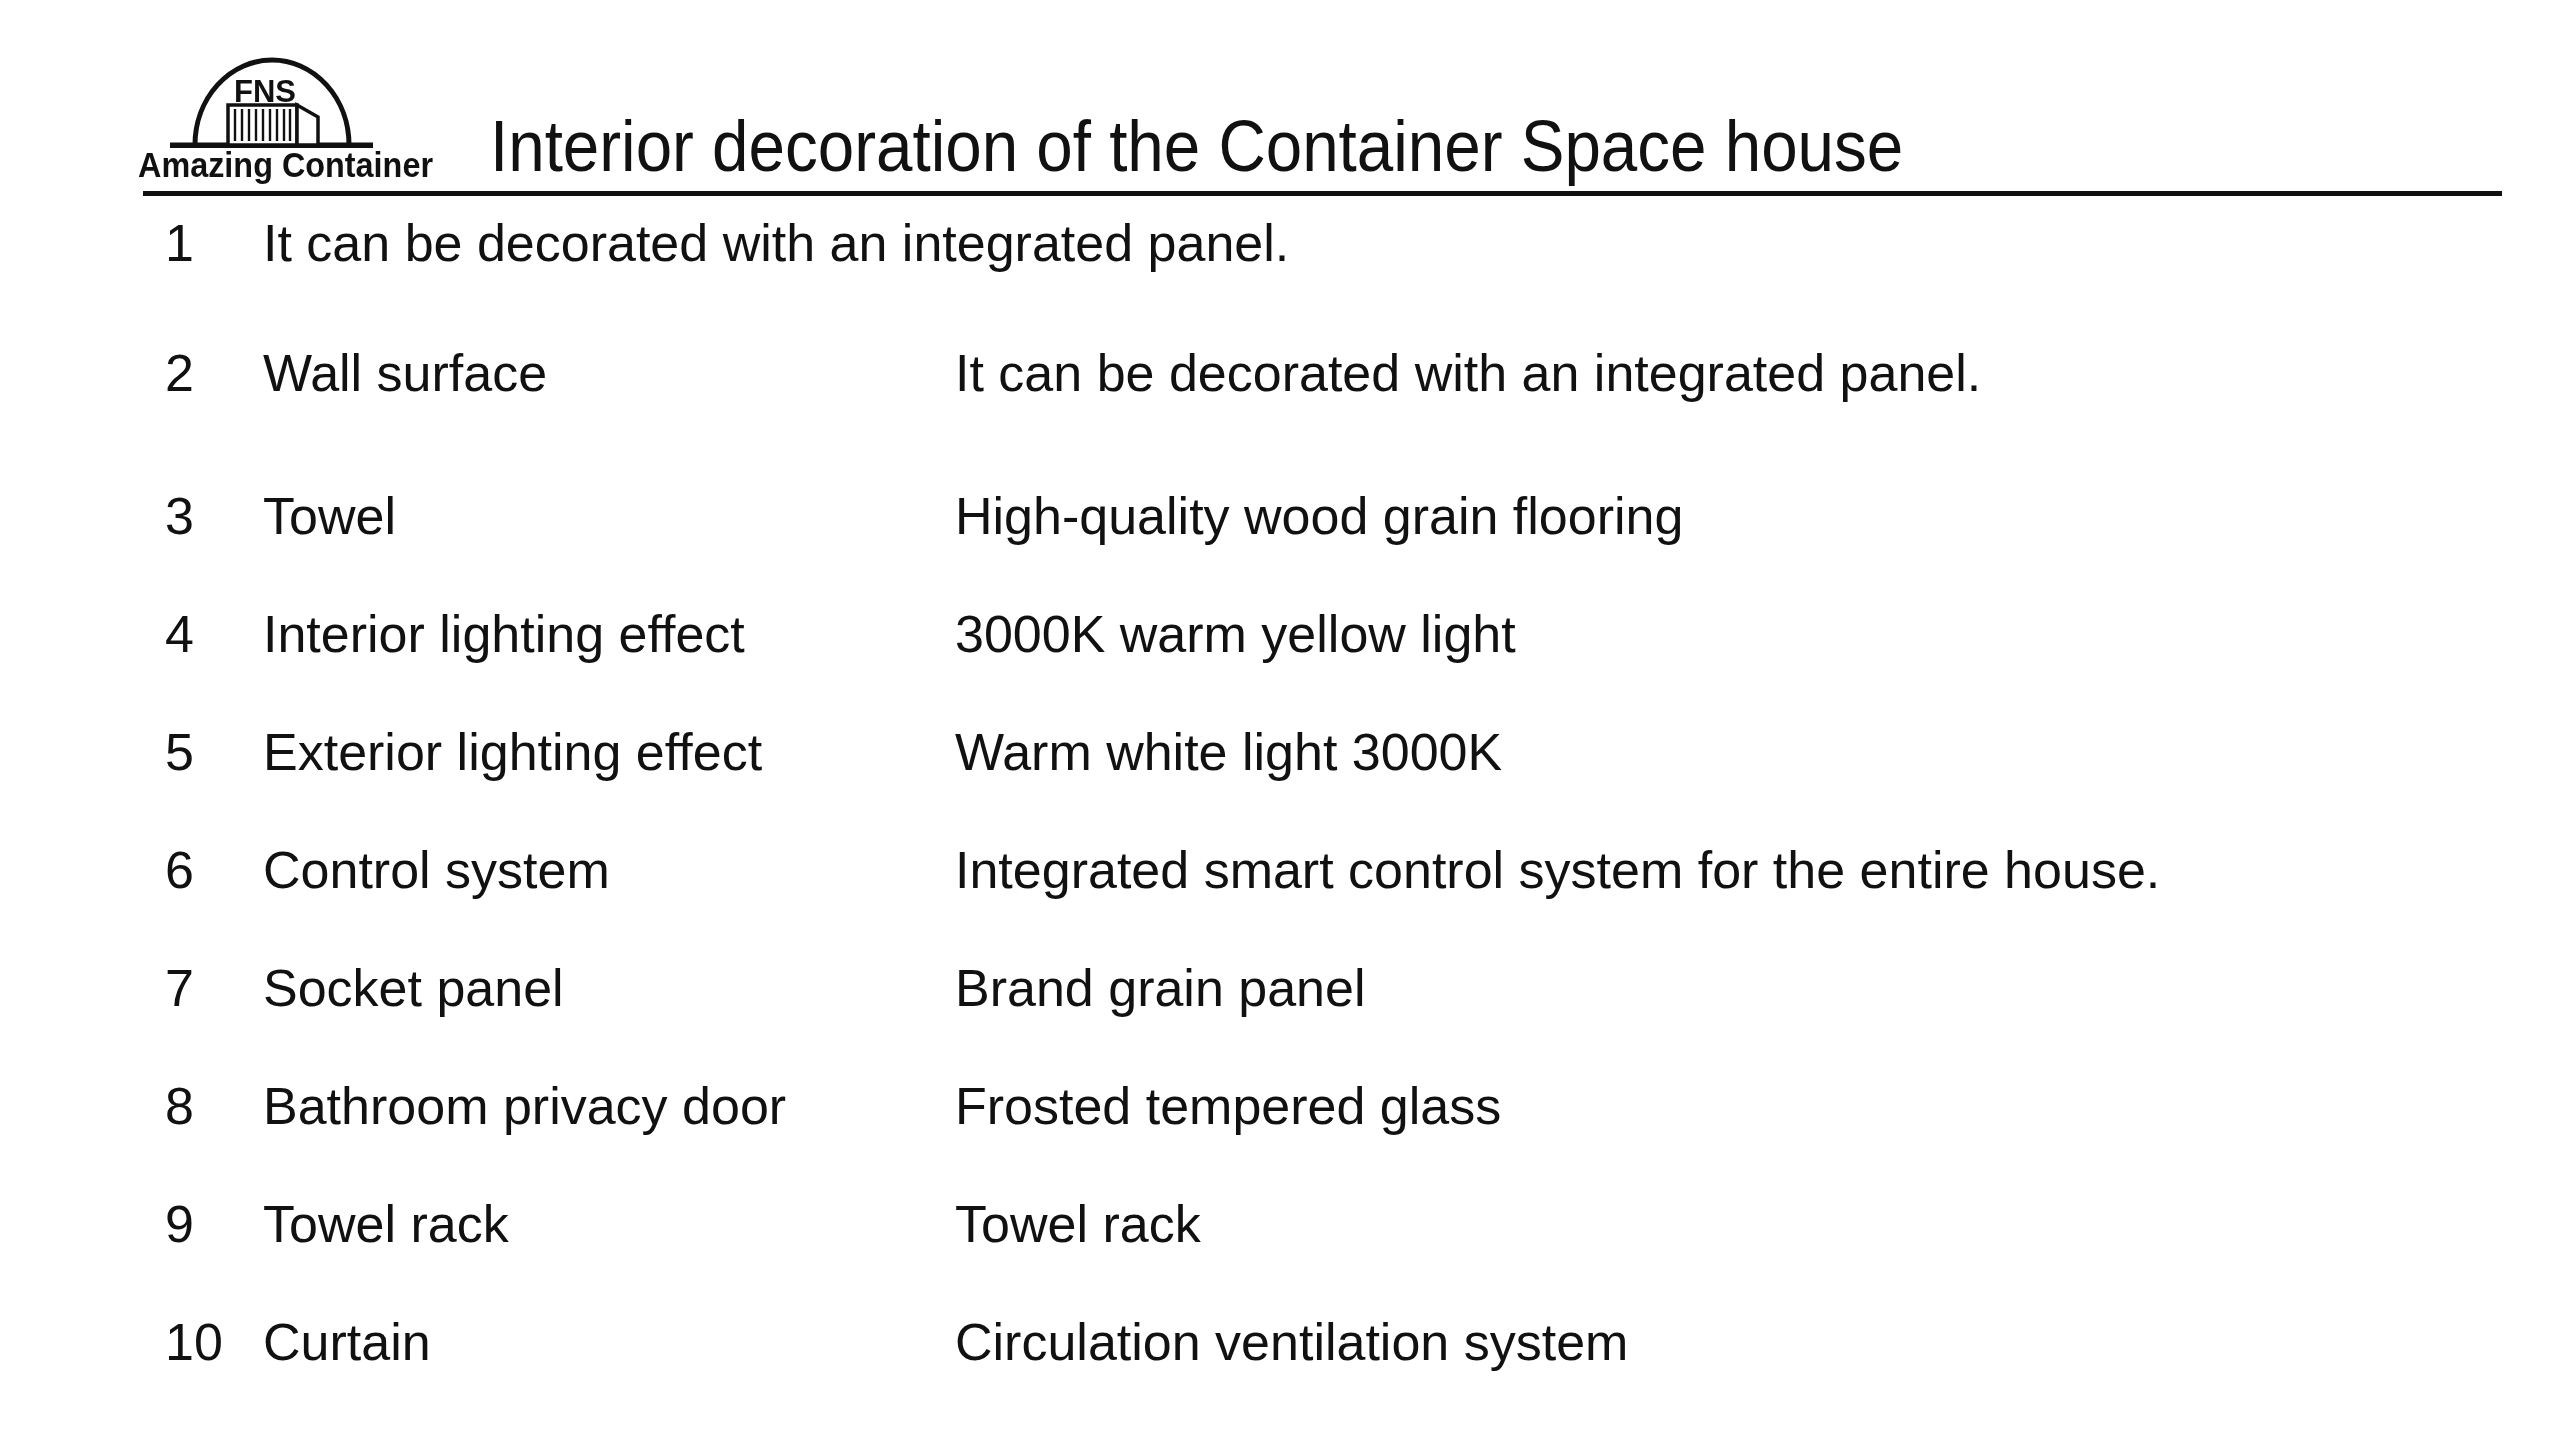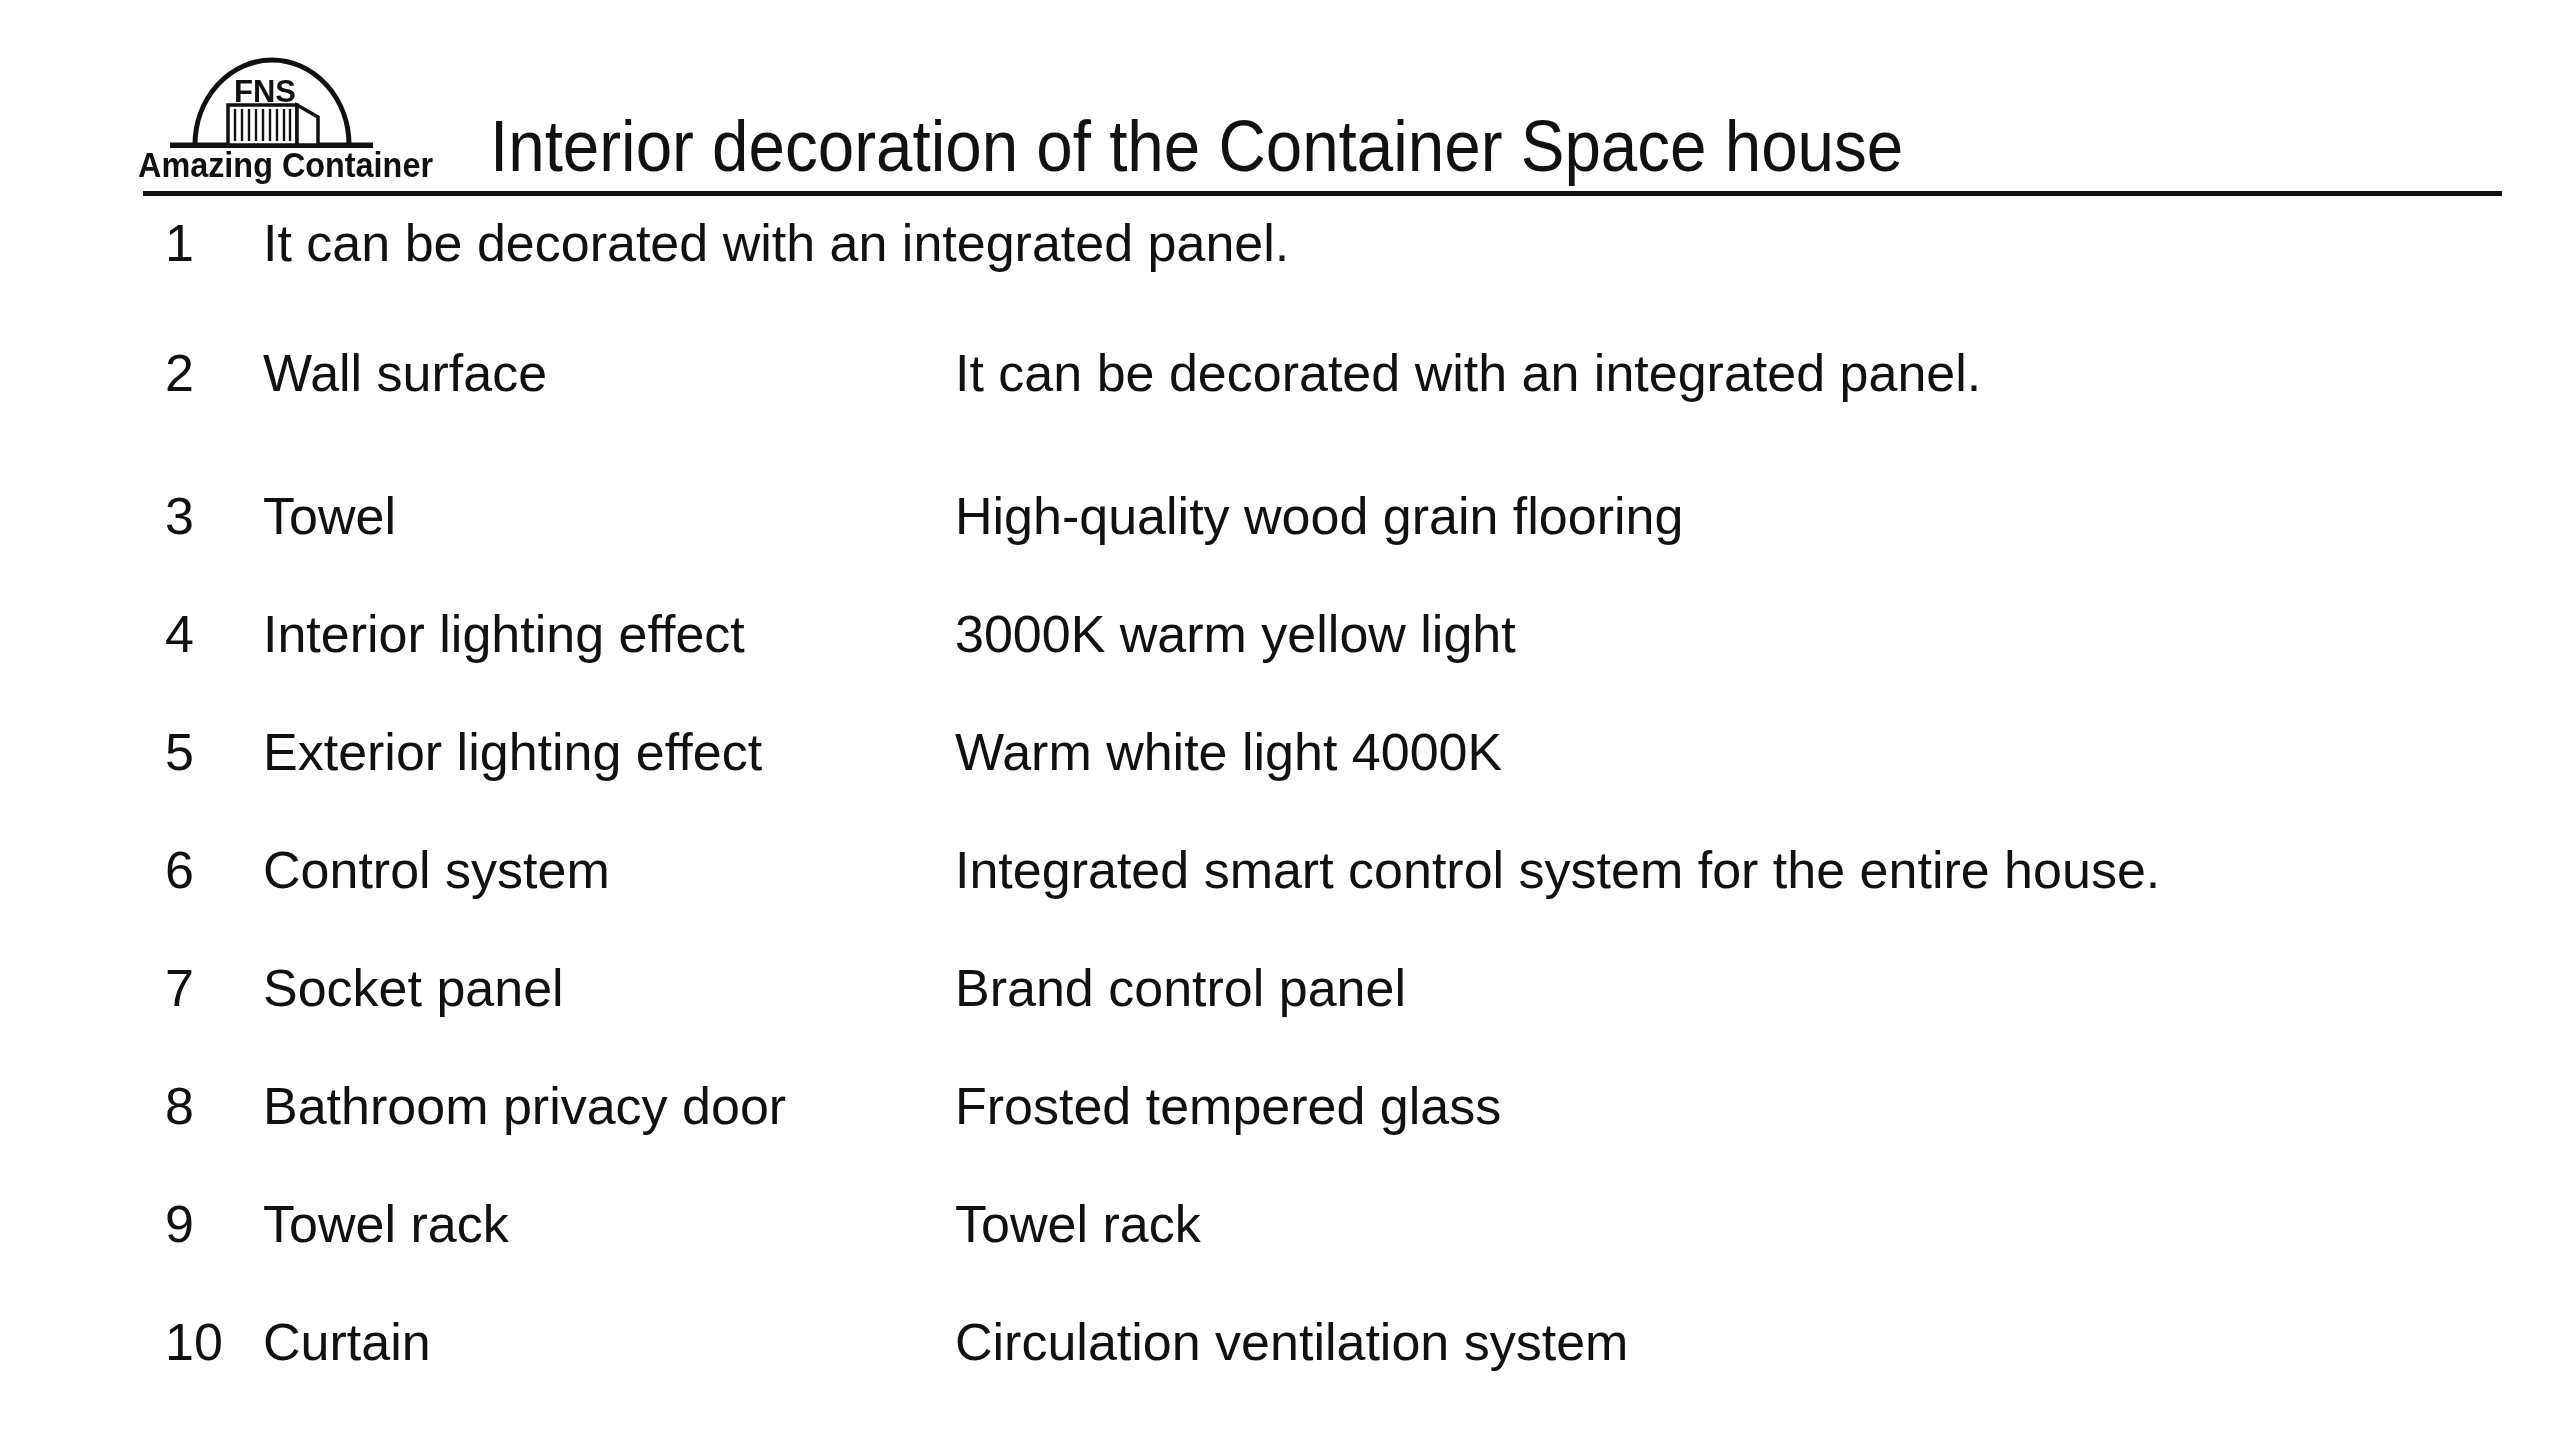--- a/index.html
+++ b/index.html
@@ -114,33 +114,33 @@
 
     <div class="row">
       <div class="cell">4</div>
       <div class="cell">Interior lighting effect</div>
       <div class="cell">3000K warm yellow light</div>
     </div>
 
     <div class="row">
       <div class="cell">5</div>
       <div class="cell">Exterior lighting effect</div>
-      <div class="cell">Warm white light 4000K</div>
+      <div class="cell">Warm white light 3000K</div>
     </div>
 
     <div class="row">
       <div class="cell">6</div>
       <div class="cell">Control system</div>
       <div class="cell">Integrated smart control system for the entire house.</div>
     </div>
 
     <div class="row">
       <div class="cell">7</div>
       <div class="cell">Socket panel</div>
-      <div class="cell">Brand control panel</div>
+      <div class="cell">Brand grain panel</div>
     </div>
 
     <div class="row">
       <div class="cell">8</div>
       <div class="cell">Bathroom privacy door</div>
       <div class="cell">Frosted tempered glass</div>
     </div>
 
     <div class="row">
       <div class="cell">9</div>

